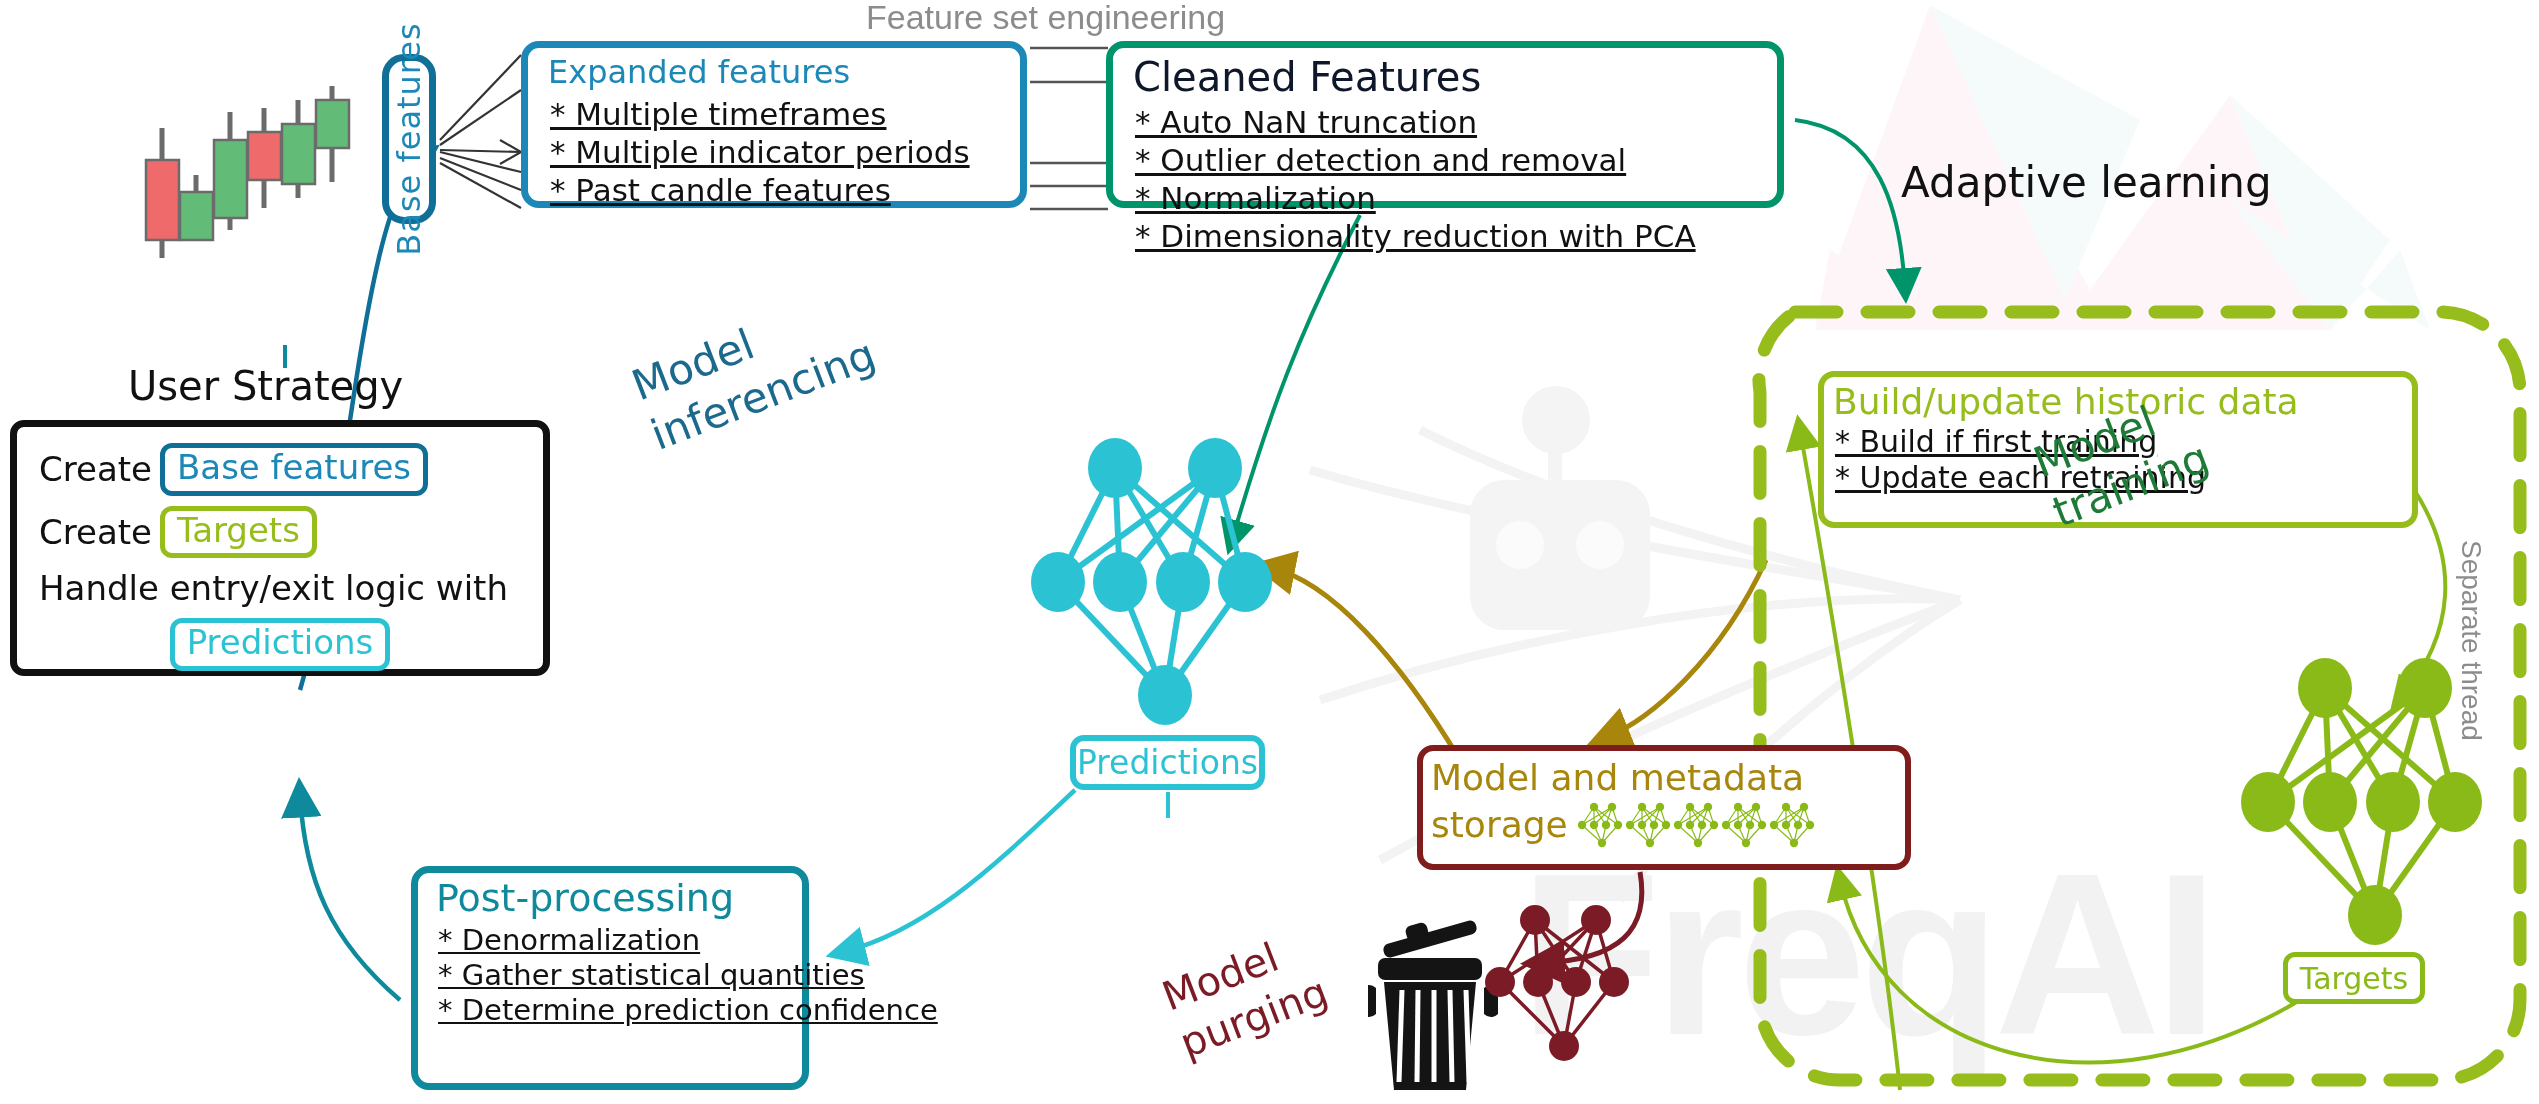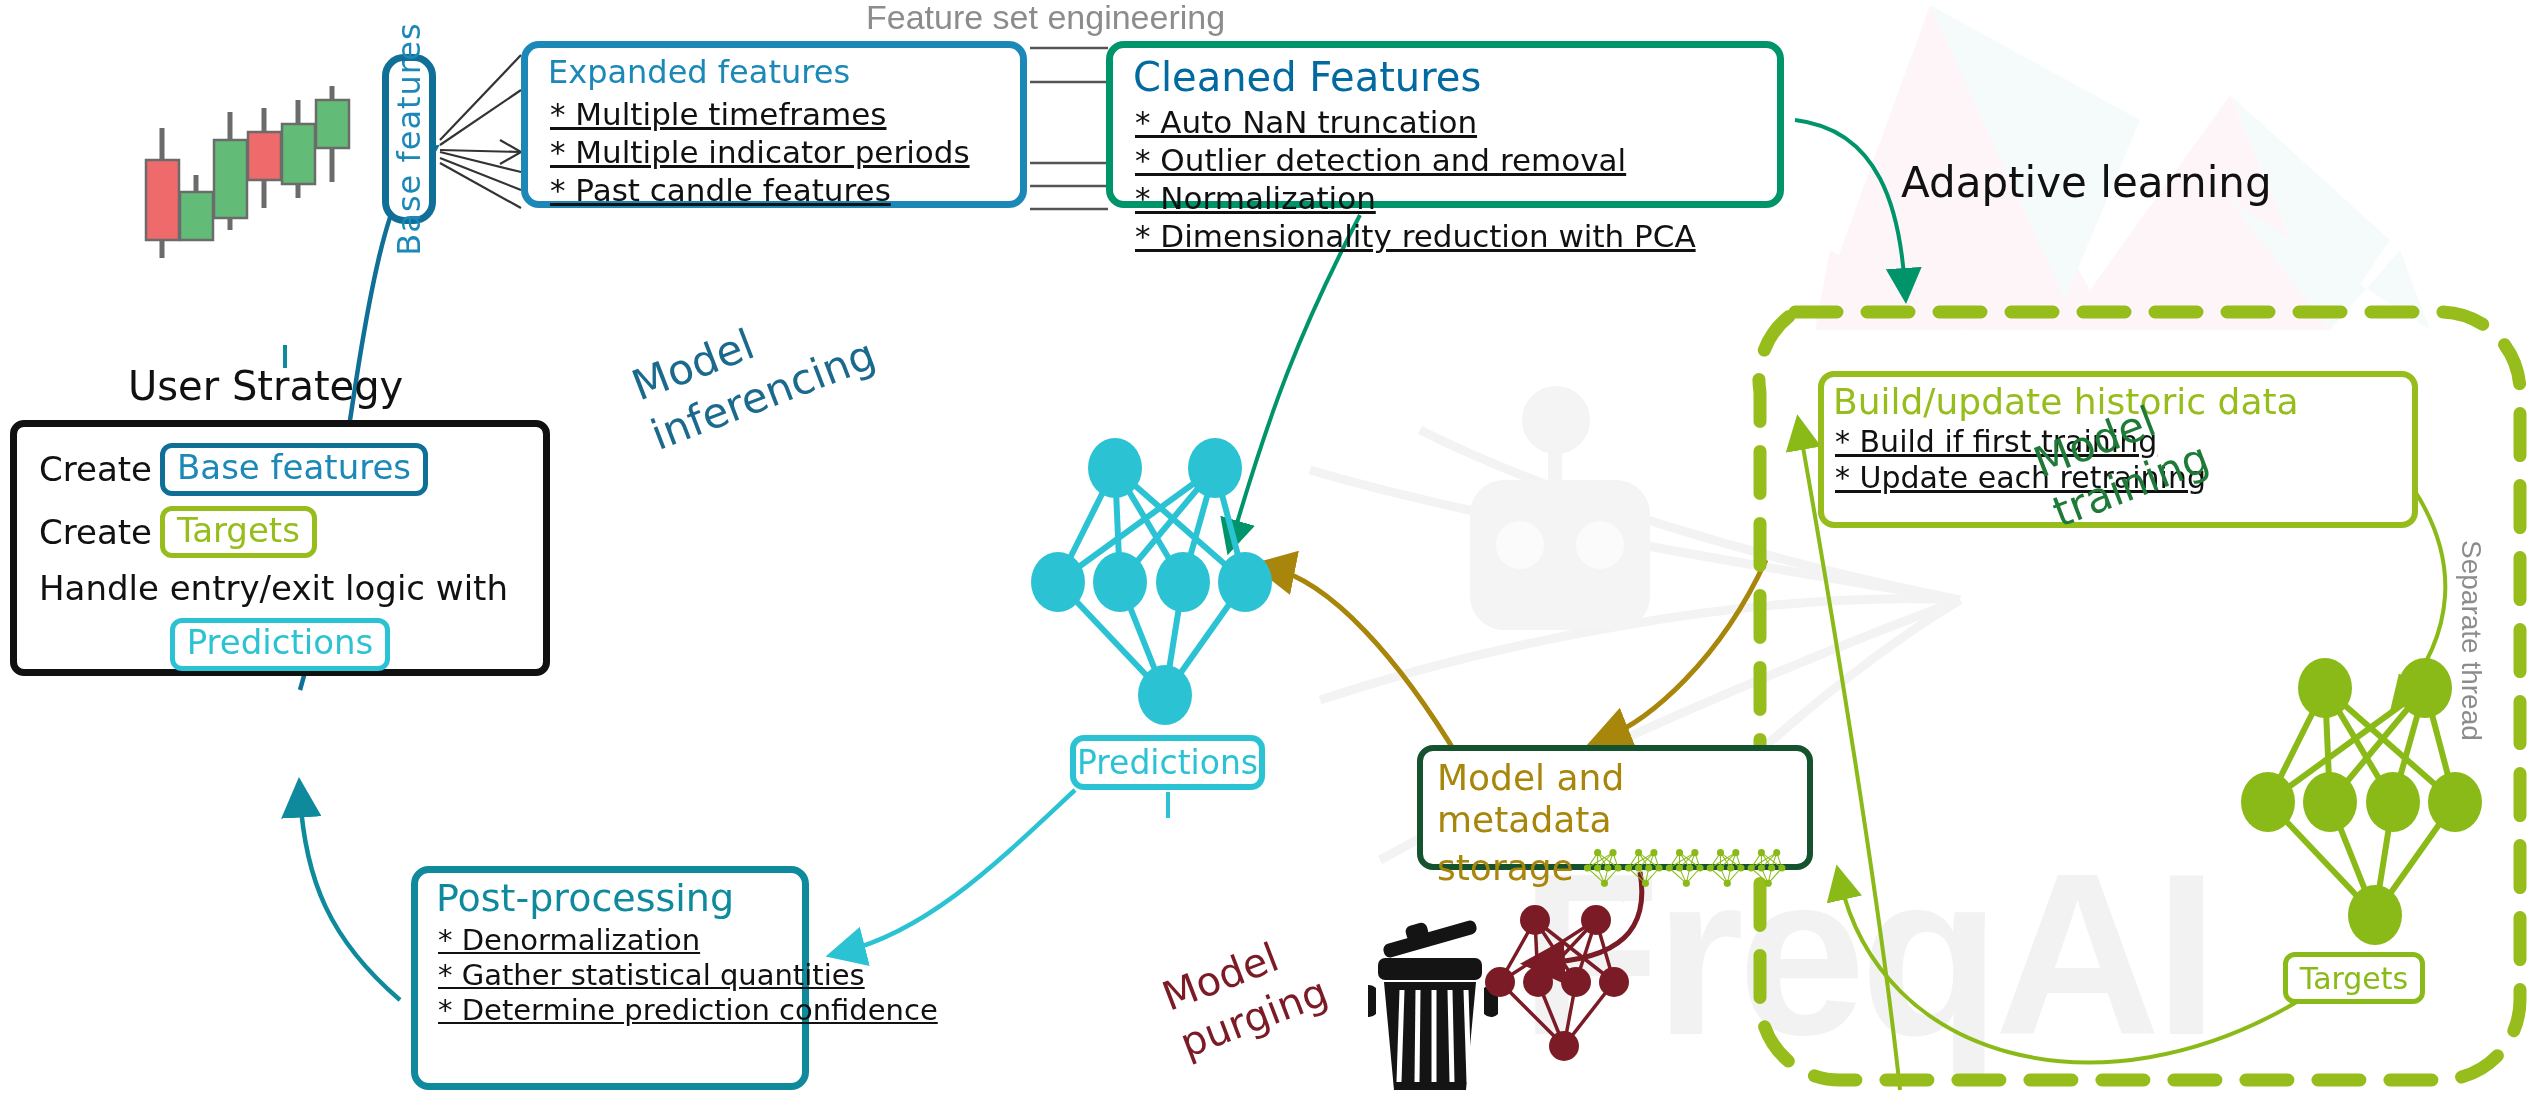--- a/index.html
+++ b/index.html
@@ -12,39 +12,39 @@
   .card{position:absolute;background:#fff;border-radius:18px;box-sizing:border-box;}
   .card .title{font-weight:400;line-height:1.05;}
   .card ul{list-style:none;margin:0;padding:0;}
   .card li{white-space:nowrap;text-decoration:underline;}
 
   .card-expanded{border:7px solid #1b88b8;left:521px;top:41px;width:506px;height:167px;padding:8px 16px 0 18px;}
   .card-expanded .title{color:#1b88b8;font-size:32px;margin:0 0 6px 2px;}
   .card-expanded li{color:#111;font-size:31px;margin:2px 0 2px 4px;}
 
   .card-cleaned{border:7px solid #00946a;left:1106px;top:41px;width:678px;height:167px;padding:8px 16px 0 18px;}
-  .card-cleaned .title{color:#0369a1;font-size:40px;margin:0 0 6px 2px;}
+  .card-cleaned .title{color:#0f172a;font-size:40px;margin:0 0 6px 2px;}
   .card-cleaned li{color:#111;font-size:31px;margin:2px 0 2px 4px;}
 
   .card-user{border:7px solid #111;left:10px;top:420px;width:540px;height:256px;border-radius:14px;padding:16px 0 0 0;}
   .card-user .row{display:flex;align-items:center;gap:8px;margin:0 0 10px 22px;font-size:34px;color:#111;}
   .card-user .row.center{justify-content:center;margin-left:0;}
   .chip{display:inline-flex;align-items:center;justify-content:center;border-radius:12px;box-sizing:border-box;padding:2px 12px 5px 12px;font-size:34px;line-height:1.05;}
   .chip-blue{border:5px solid #0f6f97;color:#1b88b8;}
   .chip-green{border:5px solid #96bd1c;color:#96bd1c;}
   .chip-cyan{border:5px solid #2bc3d4;color:#2bc3d4;}
   .card-postproc{border:7px solid #0e8a9c;left:411px;top:866px;width:398px;height:224px;padding:6px 14px 0 16px;}
   .card-postproc .title{color:#0e8a9c;font-size:38px;margin:0 0 4px 2px;}
   .card-postproc li{color:#111;font-size:29px;margin:1px 0 1px 4px;}
 
   .card-build{border:6px solid #96bd1c;left:1818px;top:371px;width:600px;height:157px;border-radius:16px;padding:6px 14px 0 7px;}
   .card-build .title{color:#96bd1c;font-size:36px;margin:0 0 3px 2px;}
   .card-build li{color:#111;font-size:30px;margin:1px 0 1px 4px;}
 
-  .card-storage{border:6px solid #14532d;left:1417px;top:745px;width:396px;height:125px;border-radius:16px;padding:6px 10px 0 14px;}
+  .card-storage{border:6px solid #7f1d1d;left:1417px;top:745px;width:494px;height:125px;border-radius:16px;padding:6px 10px 0 8px;}
   .card-storage .stxt{color:#a8860b;font-size:36px;line-height:1.18;}
   .card-storage .srow{display:flex;align-items:center;gap:10px;}
 
   
   .pill-base{position:absolute;left:382px;top:54px;width:54px;height:170px;border:7px solid #0f6f97;border-radius:22px;box-sizing:border-box;background:#fff;}
   .pill-base span{position:absolute;left:50%;top:50%;transform:translate(-50%,-50%) rotate(-90deg);white-space:nowrap;color:#1b88b8;font-size:32px;letter-spacing:1px;}
 
   .pill-pred{position:absolute;left:1070px;top:735px;width:195px;height:55px;border:6px solid #2bc3d4;border-radius:14px;box-sizing:border-box;background:#fff;display:flex;align-items:center;justify-content:center;}
   .pill-pred span{color:#2bc3d4;font-size:33px;}
 

